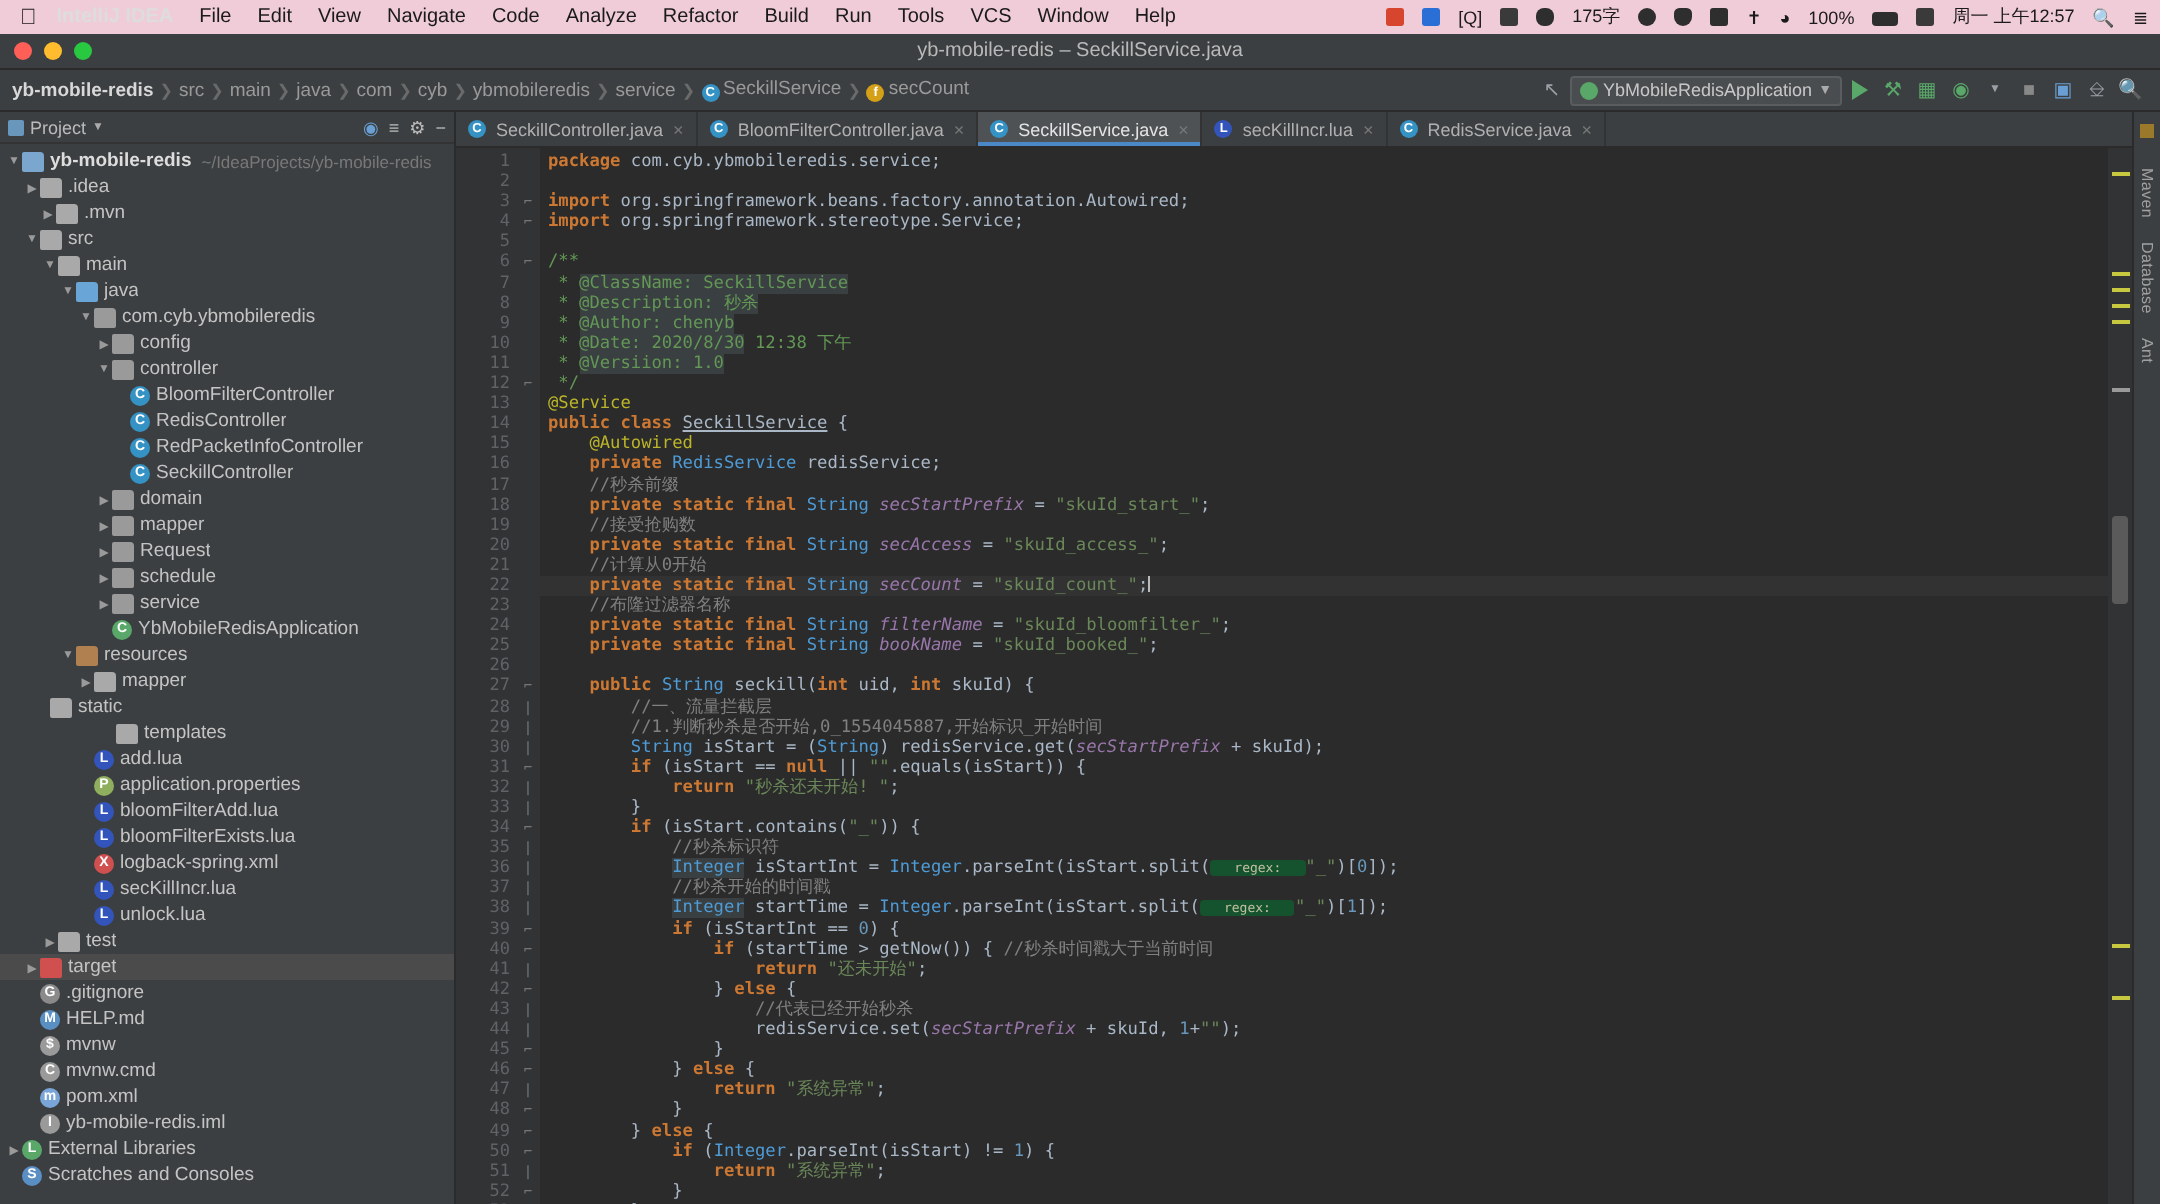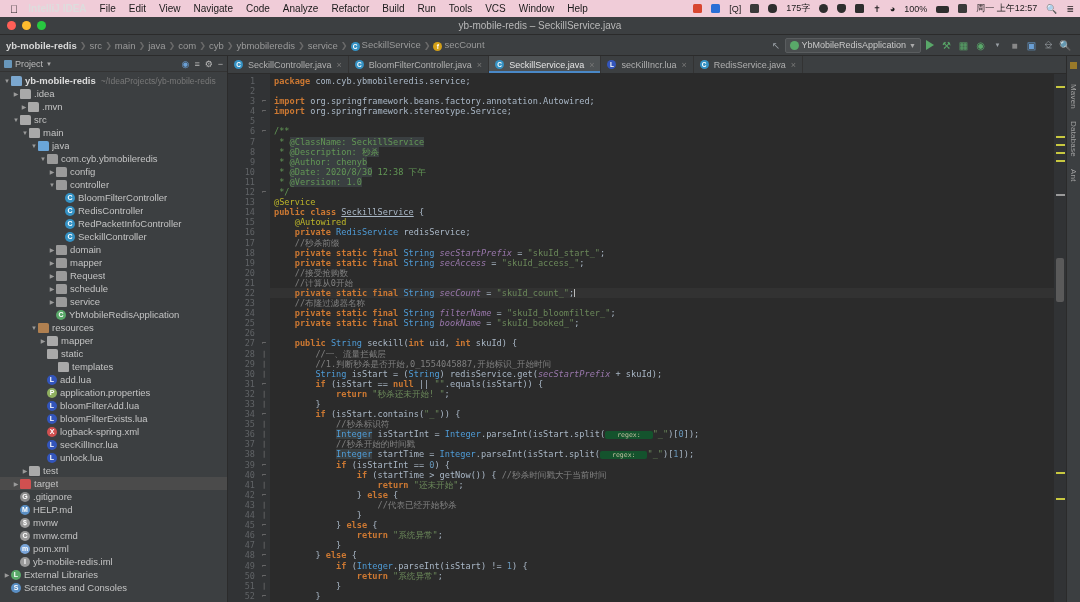--- a/index.html
+++ b/index.html
@@ -327,21 +327,21 @@
         <div class="row" style="padding-left: 30px;">
           <span class="arrow down"></span>
           <span class="ico fold" style="background: rgb(176, 128, 80);"></span>
           <span class="txt">resources</span>
         </div>
         <div class="row" style="padding-left: 39px;">
           <span class="arrow right"></span>
           <span class="ico fold" style="background: rgb(169, 169, 169);"></span>
           <span class="txt">mapper</span>
         </div>
-        <div class="row" style="padding-left: 39px;">
+        <div class="row" style="padding-left: 17px;">
           <span class="arrow"></span>
           <span class="ico fold" style="background: rgb(169, 169, 169);"></span>
           <span class="txt">static</span>
         </div>
         <div class="row" style="padding-left: 50px;">
           <span class="arrow"></span>
           <span class="ico fold" style="background: rgb(169, 169, 169);"></span>
           <span class="txt">templates</span>
         </div>
         <div class="row" style="padding-left: 39px;">
@@ -583,22 +583,22 @@
           <div class="ln"><span class="doc"> * </span><span class="sel doc">@Author: chenyb</span></div>
           <div class="ln"><span class="doc"> * </span><span class="sel doc">@Date: 2020/8/30</span><span class="doc"> 12:38 下午</span></div>
           <div class="ln"><span class="doc"> * </span><span class="sel doc">@Versiion: 1.0</span></div>
           <div class="ln"><span class="doc"> */</span></div>
           <div class="ln"><span class="ann">@Service</span></div>
           <div class="ln"><span class="kw">public class</span> <span class="cls">SeckillService</span> {</div>
           <div class="ln">    <span class="ann">@Autowired</span></div>
           <div class="ln">    <span class="kw">private</span> <span class="typ">RedisService</span> redisService;</div>
           <div class="ln">    <span class="cmt">//秒杀前缀</span></div>
           <div class="ln">    <span class="kw">private static final</span> <span class="typ">String</span> <span class="fld">secStartPrefix</span> = <span class="str">"skuId_start_"</span>;</div>
+          <div class="ln">    <span class="cmt">//接受抢购数</span></div>
           <div class="ln">    <span class="kw">private static final</span> <span class="typ">String</span> <span class="fld">secAccess</span> = <span class="str">"skuId_access_"</span>;</div>
-          <div class="ln">    <span class="cmt">//接受抢购数</span></div>
           <div class="ln">    <span class="cmt">//计算从0开始</span></div>
           <div class="ln cur">    <span class="kw">private static final</span> <span class="typ">String</span> <span class="fld">secCount</span> = <span class="str">"skuId_count_"</span>;<span class="caret"></span></div>
           <div class="ln">    <span class="cmt">//布隆过滤器名称</span></div>
           <div class="ln">    <span class="kw">private static final</span> <span class="typ">String</span> <span class="fld">filterName</span> = <span class="str">"skuId_bloomfilter_"</span>;</div>
           <div class="ln">    <span class="kw">private static final</span> <span class="typ">String</span> <span class="fld">bookName</span> = <span class="str">"skuId_booked_"</span>;</div>
           <div class="ln">&nbsp;</div>
           <div class="ln">    <span class="kw">public</span> <span class="typ">String</span> <span class="mth">seckill</span>(<span class="kw">int</span> uid, <span class="kw">int</span> skuId) {</div>
           <div class="ln">        <span class="cmt">//一、流量拦截层</span></div>
           <div class="ln">        <span class="cmt">//1.判断秒杀是否开始,0_1554045887,开始标识_开始时间</span></div>
           <div class="ln">        <span class="typ">String</span> isStart = (<span class="typ">String</span>) redisService.get(<span class="fld">secStartPrefix</span> + skuId);</div>
@@ -608,20 +608,21 @@
           <div class="ln">        <span class="kw">if</span> (isStart.contains(<span class="str">"_"</span>)) {</div>
           <div class="ln">            <span class="cmt">//秒杀标识符</span></div>
           <div class="ln">            <span class="typ sel">Integer</span> isStartInt = <span class="typ">Integer</span>.parseInt(isStart.split(<span class="hint">regex:</span><span class="str">"_"</span>)[<span class="num">0</span>]);</div>
           <div class="ln">            <span class="cmt">//秒杀开始的时间戳</span></div>
           <div class="ln">            <span class="typ sel">Integer</span> startTime = <span class="typ">Integer</span>.parseInt(isStart.split(<span class="hint">regex:</span><span class="str">"_"</span>)[<span class="num">1</span>]);</div>
           <div class="ln">            <span class="kw">if</span> (isStartInt == <span class="num">0</span>) {</div>
           <div class="ln">                <span class="kw">if</span> (startTime &gt; getNow()) { <span class="cmt">//秒杀时间戳大于当前时间</span></div>
           <div class="ln">                    <span class="kw">return</span> <span class="str">"还未开始"</span>;</div>
           <div class="ln">                } <span class="kw">else</span> {</div>
           <div class="ln">                    <span class="cmt">//代表已经开始秒杀</span></div>
+          <div class="ln">                    redisService.set(<span class="fld">secStartPrefix</span> + skuId, <span class="num">1</span>+<span class="str">""</span>);</div>
           <div class="ln">                }</div>
           <div class="ln">            } <span class="kw">else</span> {</div>
           <div class="ln">                <span class="kw">return</span> <span class="str">"系统异常"</span>;</div>
           <div class="ln">            }</div>
           <div class="ln">        } <span class="kw">else</span> {</div>
           <div class="ln">            <span class="kw">if</span> (<span class="typ">Integer</span>.parseInt(isStart) != <span class="num">1</span>) {</div>
           <div class="ln">                <span class="kw">return</span> <span class="str">"系统异常"</span>;</div>
           <div class="ln">            }</div>
           <div class="ln">        }</div>
         </div>

